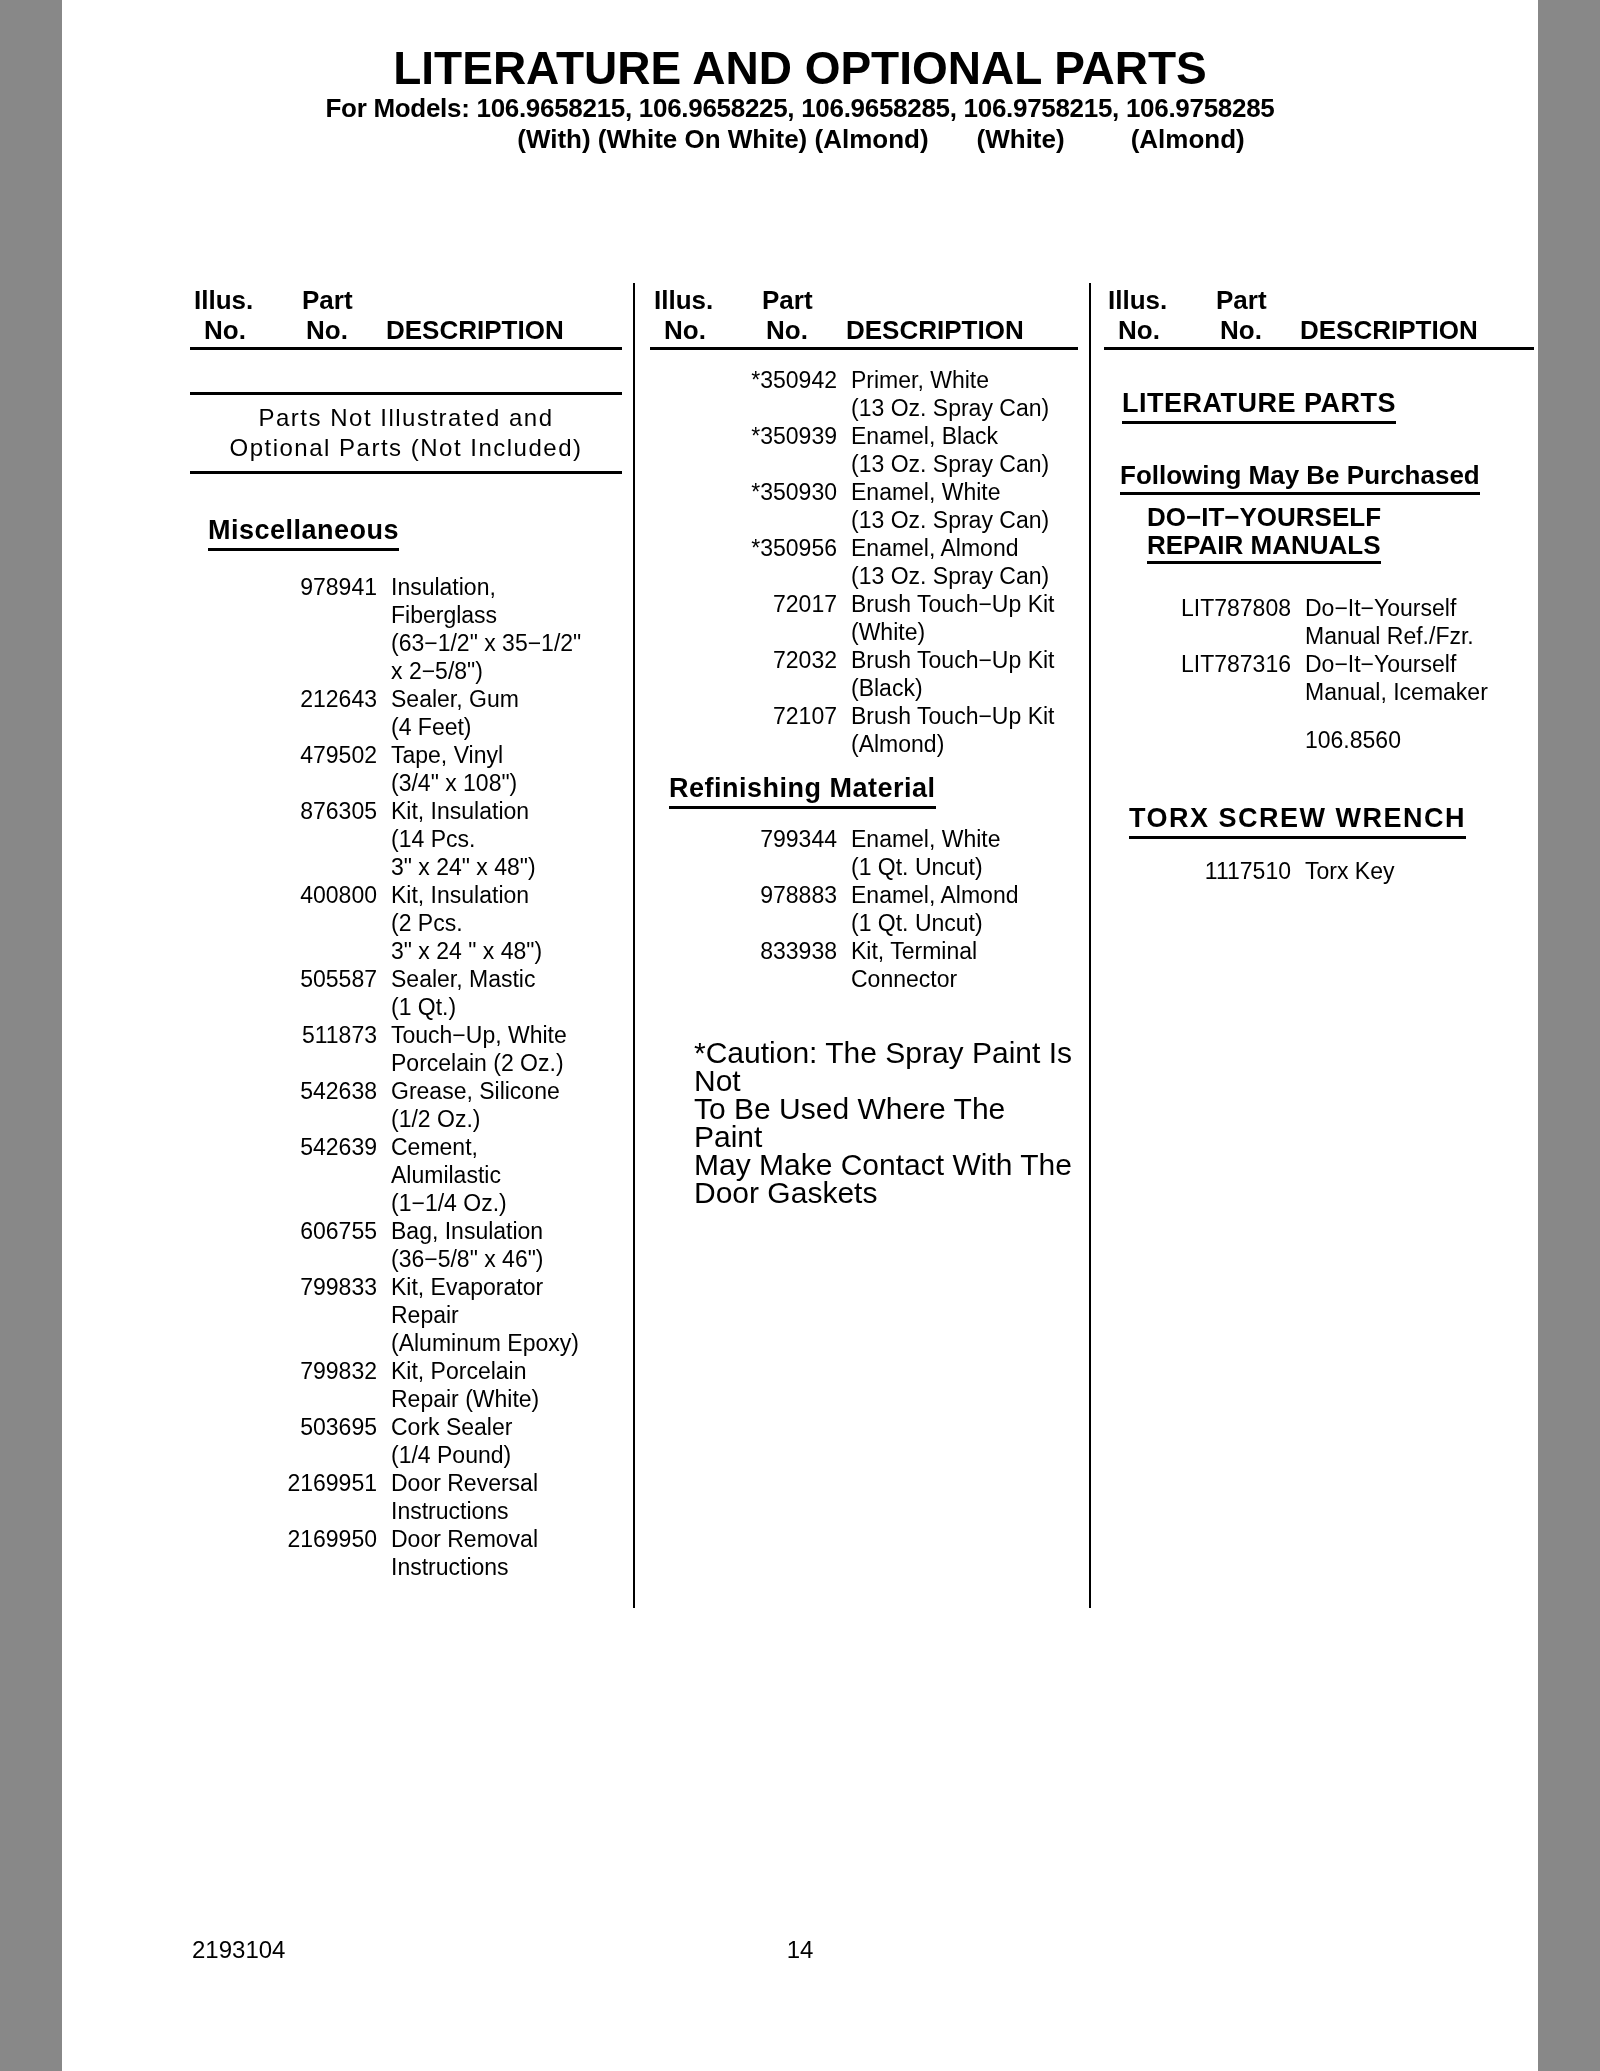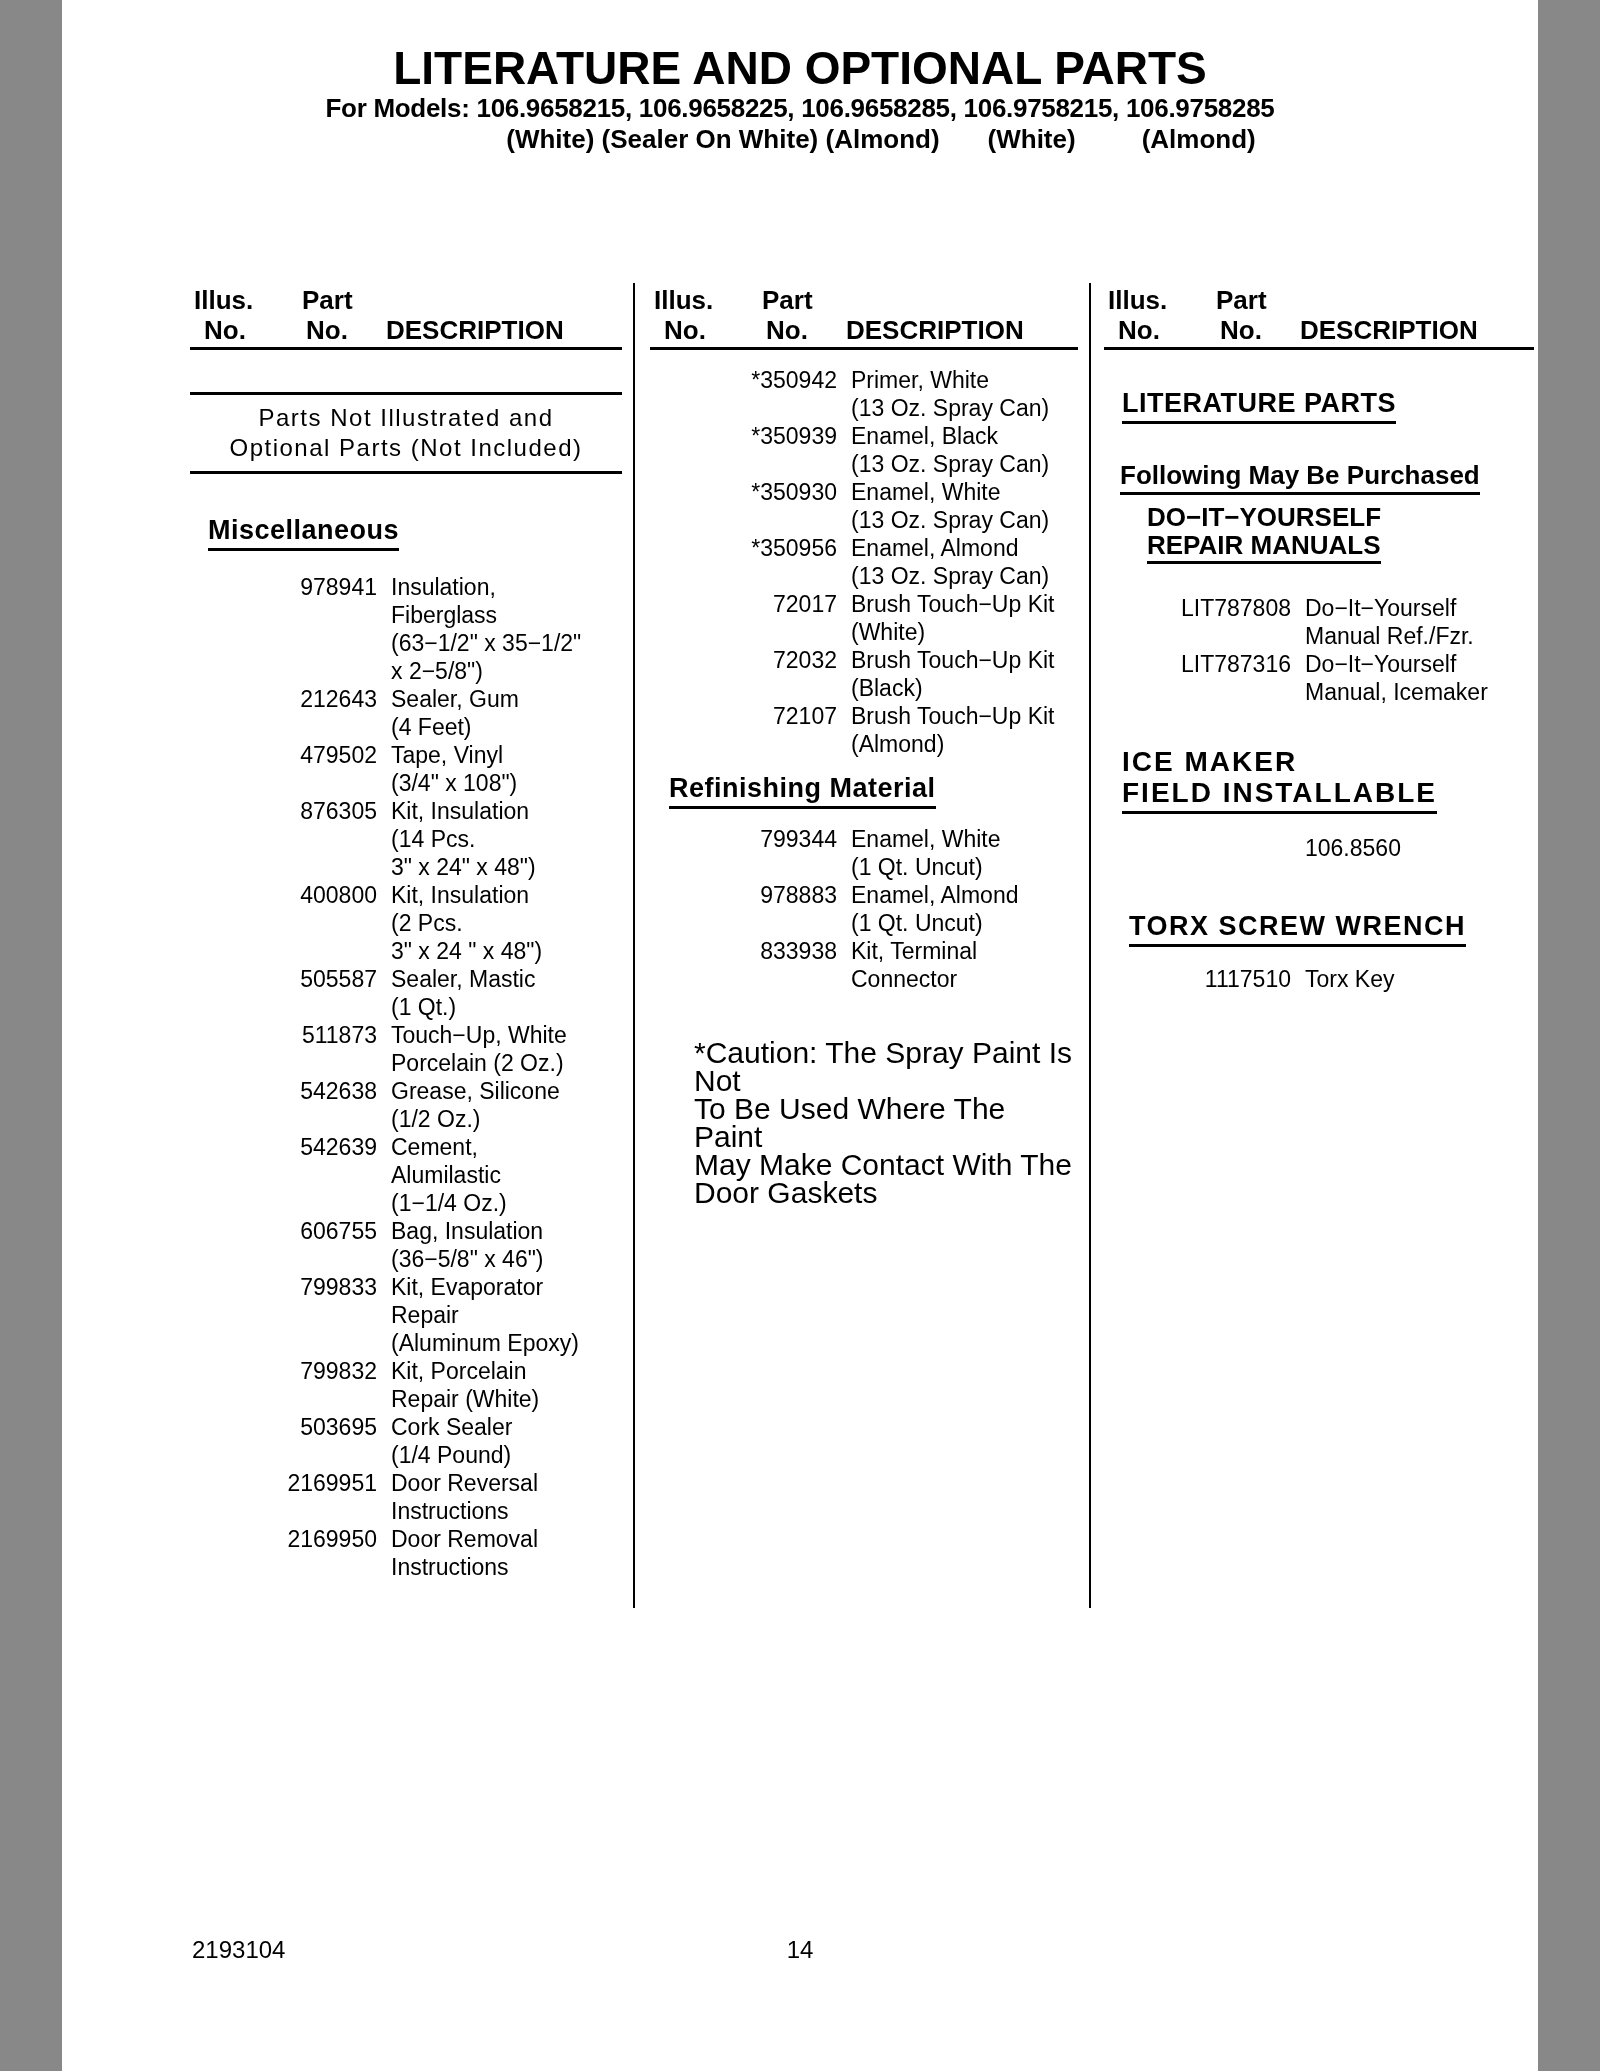--- a/index.html
+++ b/index.html
@@ -81,21 +81,21 @@
 </style>
 </head>
 <body>
 
 <div class="page">
 
   <div class="doc-header">
     <div class="doc-title">LITERATURE AND OPTIONAL PARTS</div>
     <div class="doc-models">For Models: 106.9658215, 106.9658225, 106.9658285, 106.9758215, 106.9758285</div>
     <div class="doc-finishes">
-      <span class="seg1">(White) (Sealer On White) (Almond)</span>
+      <span class="seg1">(With) (White On White) (Almond)</span>
       <span class="seg2">(White)</span>
       <span class="seg3">(Almond)</span>
     </div>
   </div>
 
   <div class="columns">
     <div class="vdivider d1"></div>
     <div class="vdivider d2"></div>
 
     <div class="col col1">
@@ -336,24 +336,20 @@
 Manual Ref./Fzr.</div>
           </div>
 
           <div class="row">
             <div class="pnum">LIT787316</div>
             <div class="desc">Do−It−Yourself
 Manual, Icemaker</div>
           </div>
         </div>
 
-      <div class="icemaker-heading">
-        <div>ICE MAKER</div>
-        <span class="u">FIELD INSTALLABLE</span>
-      </div>
 
       <div class="row single-part-row">
         <div class="pnum"></div>
         <div class="desc">106.8560</div>
       </div>
 
       <div>
         <div class="torx-heading">TORX SCREW WRENCH</div>
       </div>
 

